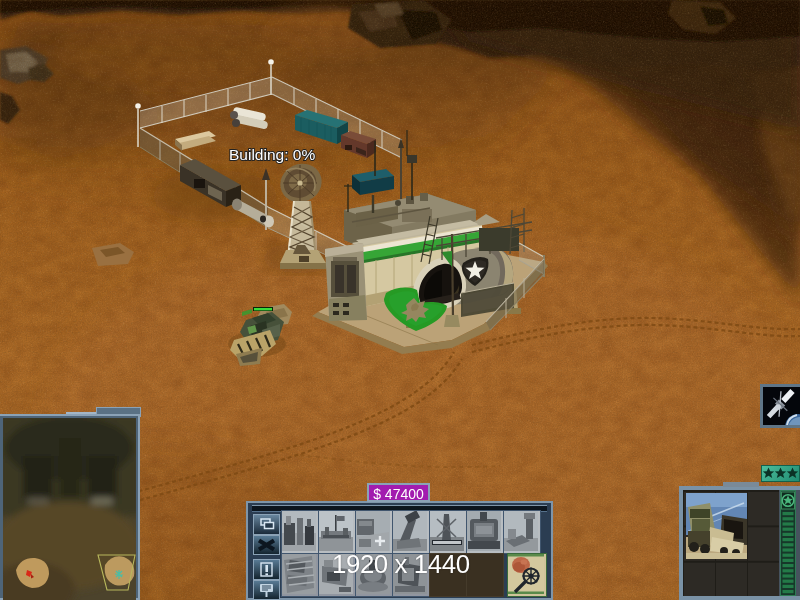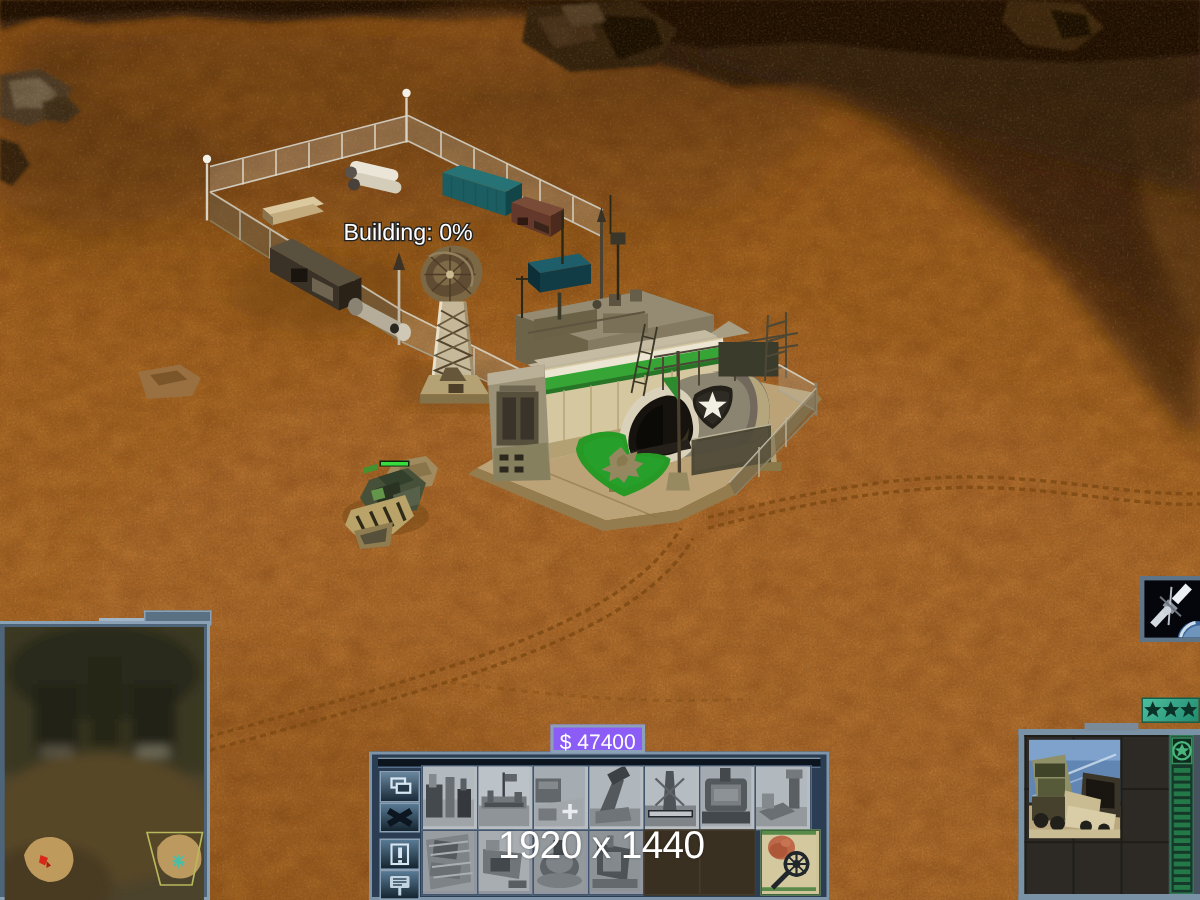--- a/index.html
+++ b/index.html
@@ -628,21 +628,21 @@
             <ellipse cx="16" cy="8" rx="3.4" ry="2.6" fill="#c87452"></ellipse>
             <circle cx="23" cy="22" r="7.5" fill="none" stroke="#20262c" stroke-width="2.2"></circle>
             <circle cx="23" cy="22" r="2.6" fill="#20262c"></circle>
             <path d="M17.5,27.5 L7,38" stroke="#20262c" stroke-width="3.2"></path>
             <path d="M23,13.5 v17 M14.5,22 h17" stroke="#20262c" stroke-width="1.4"></path>
             <path d="M29.2,16.2 l-12.4,12 M16.8,16.2 l12.4,12" stroke="#20262c" stroke-width="1.2"></path>
           </svg></div>
   </div>
 </div>
 
-<div class="abs" style="left:367px;top:483px;width:63px;height:19px;background:#8b5cf6;border:2px solid #8ba2b6;box-sizing:border-box;color:#fff;font-size:14px;text-align:center;line-height:18px;">$ 47400</div>
+<div class="abs" style="left:367px;top:483px;width:63px;height:19px;background:#a21caf;border:2px solid #8ba2b6;box-sizing:border-box;color:#fff;font-size:14px;text-align:center;line-height:18px;">$ 47400</div>
 
 <div class="abs" style="left:332px;top:550px;width:300px;color:#ffffff;font-size:25.8px;letter-spacing:-0.4px;text-shadow:0 0 2px rgba(0,0,0,0.35);">1920 x 1440</div>
 
 <div class="abs" style="left:760px;top:384px;width:40px;height:44px;background:#0a0e14;border:3px solid #5f7587;border-right:none;box-sizing:border-box;">
   <svg width="37" height="38">
     <rect width="37" height="38" fill="#04060b"></rect>
     <circle cx="35" cy="40" r="13" fill="#39659a"></circle>
     <circle cx="37" cy="42" r="12" fill="#6f95bd"></circle>
     <path d="M24,38 a13,13 0 0 1 10,-10" stroke="#cfdeeb" stroke-width="2" fill="none"></path>
     <g transform="rotate(-47 17 17)">

